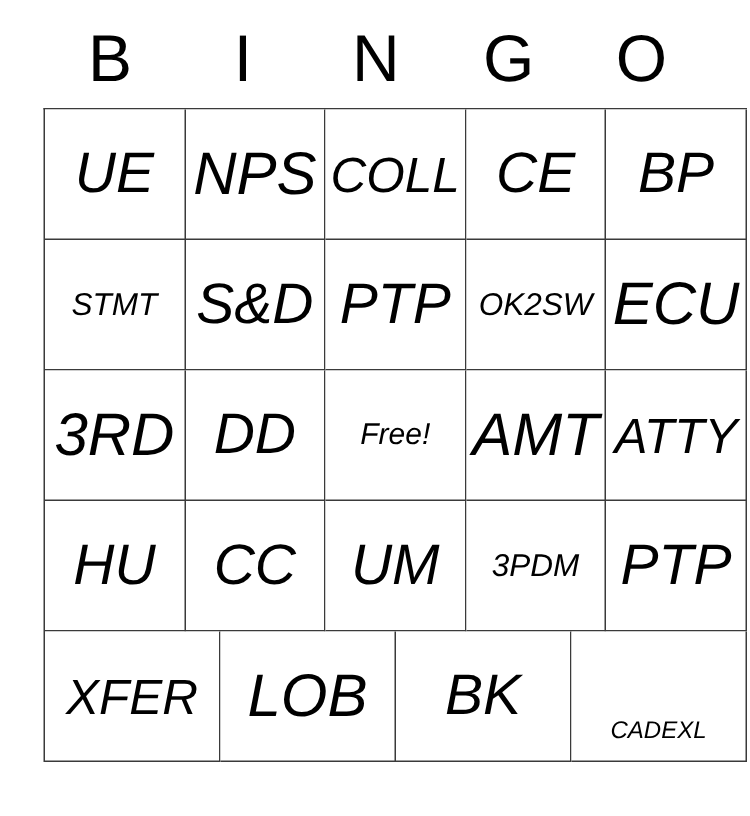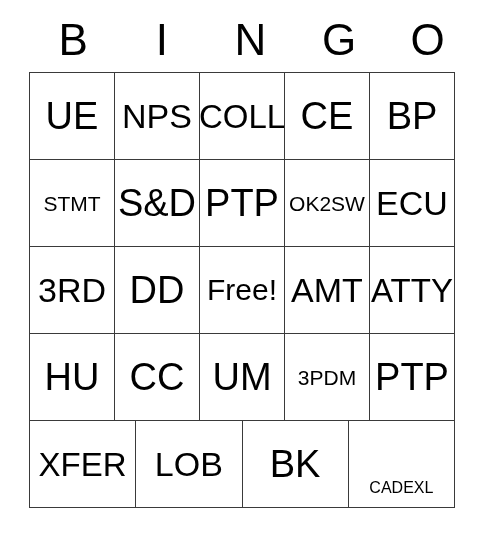--- a/index.html
+++ b/index.html
@@ -30,24 +30,25 @@
     flex: 1 1 0;
     text-align: center;
     font-size: 44px;
     line-height: 44px;
     font-weight: 400;
     letter-spacing: 0px;
     color: #000;
     user-select: none;
   }
   .grid {
-    width: 426px;
+    width: 469px;
     border-left: 1.5px solid #3a3a3a;
     border-top: 1.5px solid #3a3a3a;
     box-sizing: border-box;
+    font-style: italic;
   }
   .grid-row {
     display: flex;
     width: 100%;
   }
   .cell {
     flex: 1 1 0;
     height: 87px;
     border-right: 1.5px solid #3a3a3a;
     border-bottom: 1.5px solid #3a3a3a;
@@ -59,22 +60,22 @@
     overflow: hidden;
     padding: 0 2px;
   }
   .cell-text {
     white-space: nowrap;
     line-height: 1;
     color: #000000;
     font-weight: 400;
   }
   .sz-xl { font-size: 38px; }
-  .sz-lg { font-size: 34px; }
-  .sz-md { font-size: 30px; }
+  .sz-lg { font-size: 40px; }
+  .sz-md { font-size: 20px; }
   .sz-sm { font-size: 33px; }
   .sz-xs { font-size: 21px; }
   .sz-xxs { font-size: 16px; margin-top: 48px; }
 </style>
 </head>
 <body>
 
 <div class="card">
 
   <div class="header-row">

